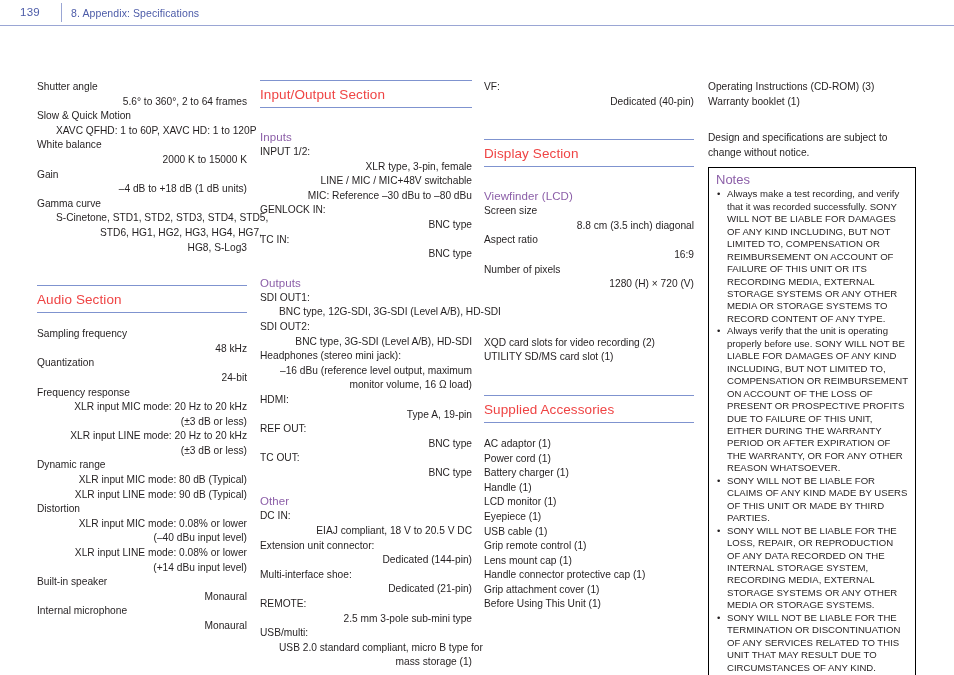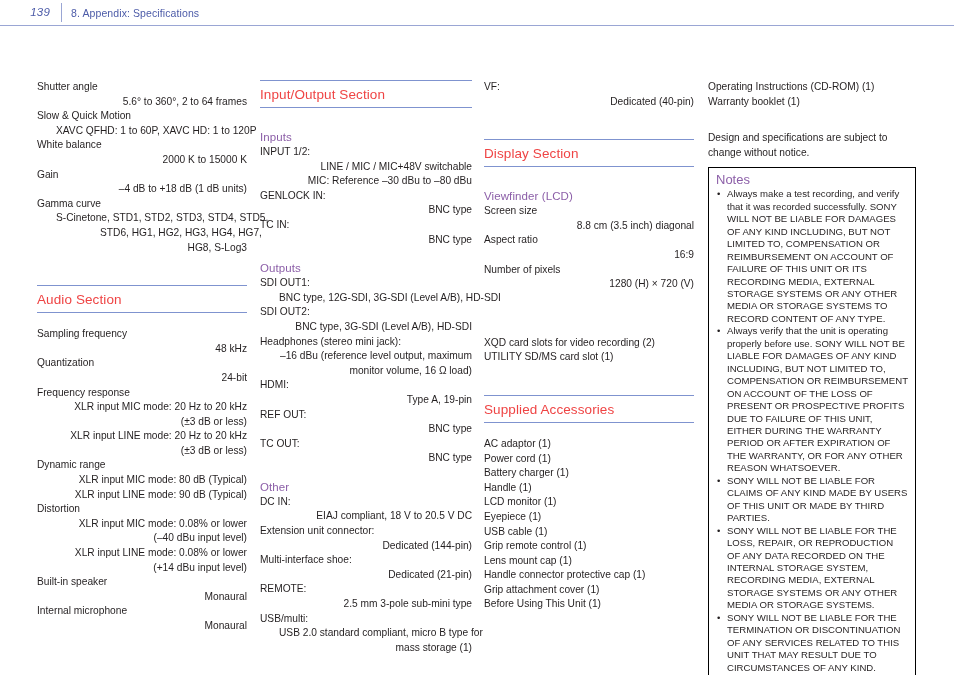--- a/index.html
+++ b/index.html
@@ -26,25 +26,24 @@
     left: 0;
     top: 0;
     width: 954px;
     height: 28px;
   }
   .header-pageno {
     position: absolute;
     left: 10px;
     top: 6px;
     width: 40px;
-    text-align: right;
+    text-align: center;
     font-size: 11.5px;
     color: #4c5ba8;
     letter-spacing: .2px;
-    font-style: italic;
   }
   .header-divider {
     position: absolute;
     left: 61px;
     top: 3px;
     width: 1px;
     height: 19px;
     background: #9aa6d4;
   }
   .header-title {
@@ -224,20 +223,21 @@
   </div>
 
   <div class="col col-2">
 
     <div class="section-heading">Input/Output Section</div>
 
     <div class="gap-lg"></div>
 
     <div class="sub-heading">Inputs</div>
     <div class="spec-label">INPUT 1/2:</div>
+    <div class="spec-value">XLR type, 3-pin, female</div>
     <div class="spec-value">LINE / MIC / MIC+48V switchable</div>
     <div class="spec-value">MIC: Reference –30 dBu to –80 dBu</div>
     <div class="spec-label">GENLOCK IN:</div>
     <div class="spec-value">BNC type</div>
     <div class="spec-label">TC IN:</div>
     <div class="spec-value">BNC type</div>
 
     <div class="gap-md"></div>
 
     <div class="sub-heading">Outputs</div>
@@ -313,21 +313,21 @@
     <div class="plain-line">USB cable (1)</div>
     <div class="plain-line">Grip remote control (1)</div>
     <div class="plain-line">Lens mount cap (1)</div>
     <div class="plain-line">Handle connector protective cap (1)</div>
     <div class="plain-line">Grip attachment cover (1)</div>
     <div class="plain-line">Before Using This Unit (1)</div>
   </div>
 
   <div class="col col-4">
 
-    <div class="plain-line">Operating Instructions (CD-ROM) (1)</div>
+    <div class="plain-line">Operating Instructions (CD-ROM) (3)</div>
     <div class="plain-line">Warranty booklet (1)</div>
 
     <div class="gap-lg"></div>
 
     <div class="para">Design and specifications are subject to change without notice.</div>
 
     <div class="gap-sm"></div>
 
     <div class="notes-box">
       <div class="notes-title">Notes</div>

